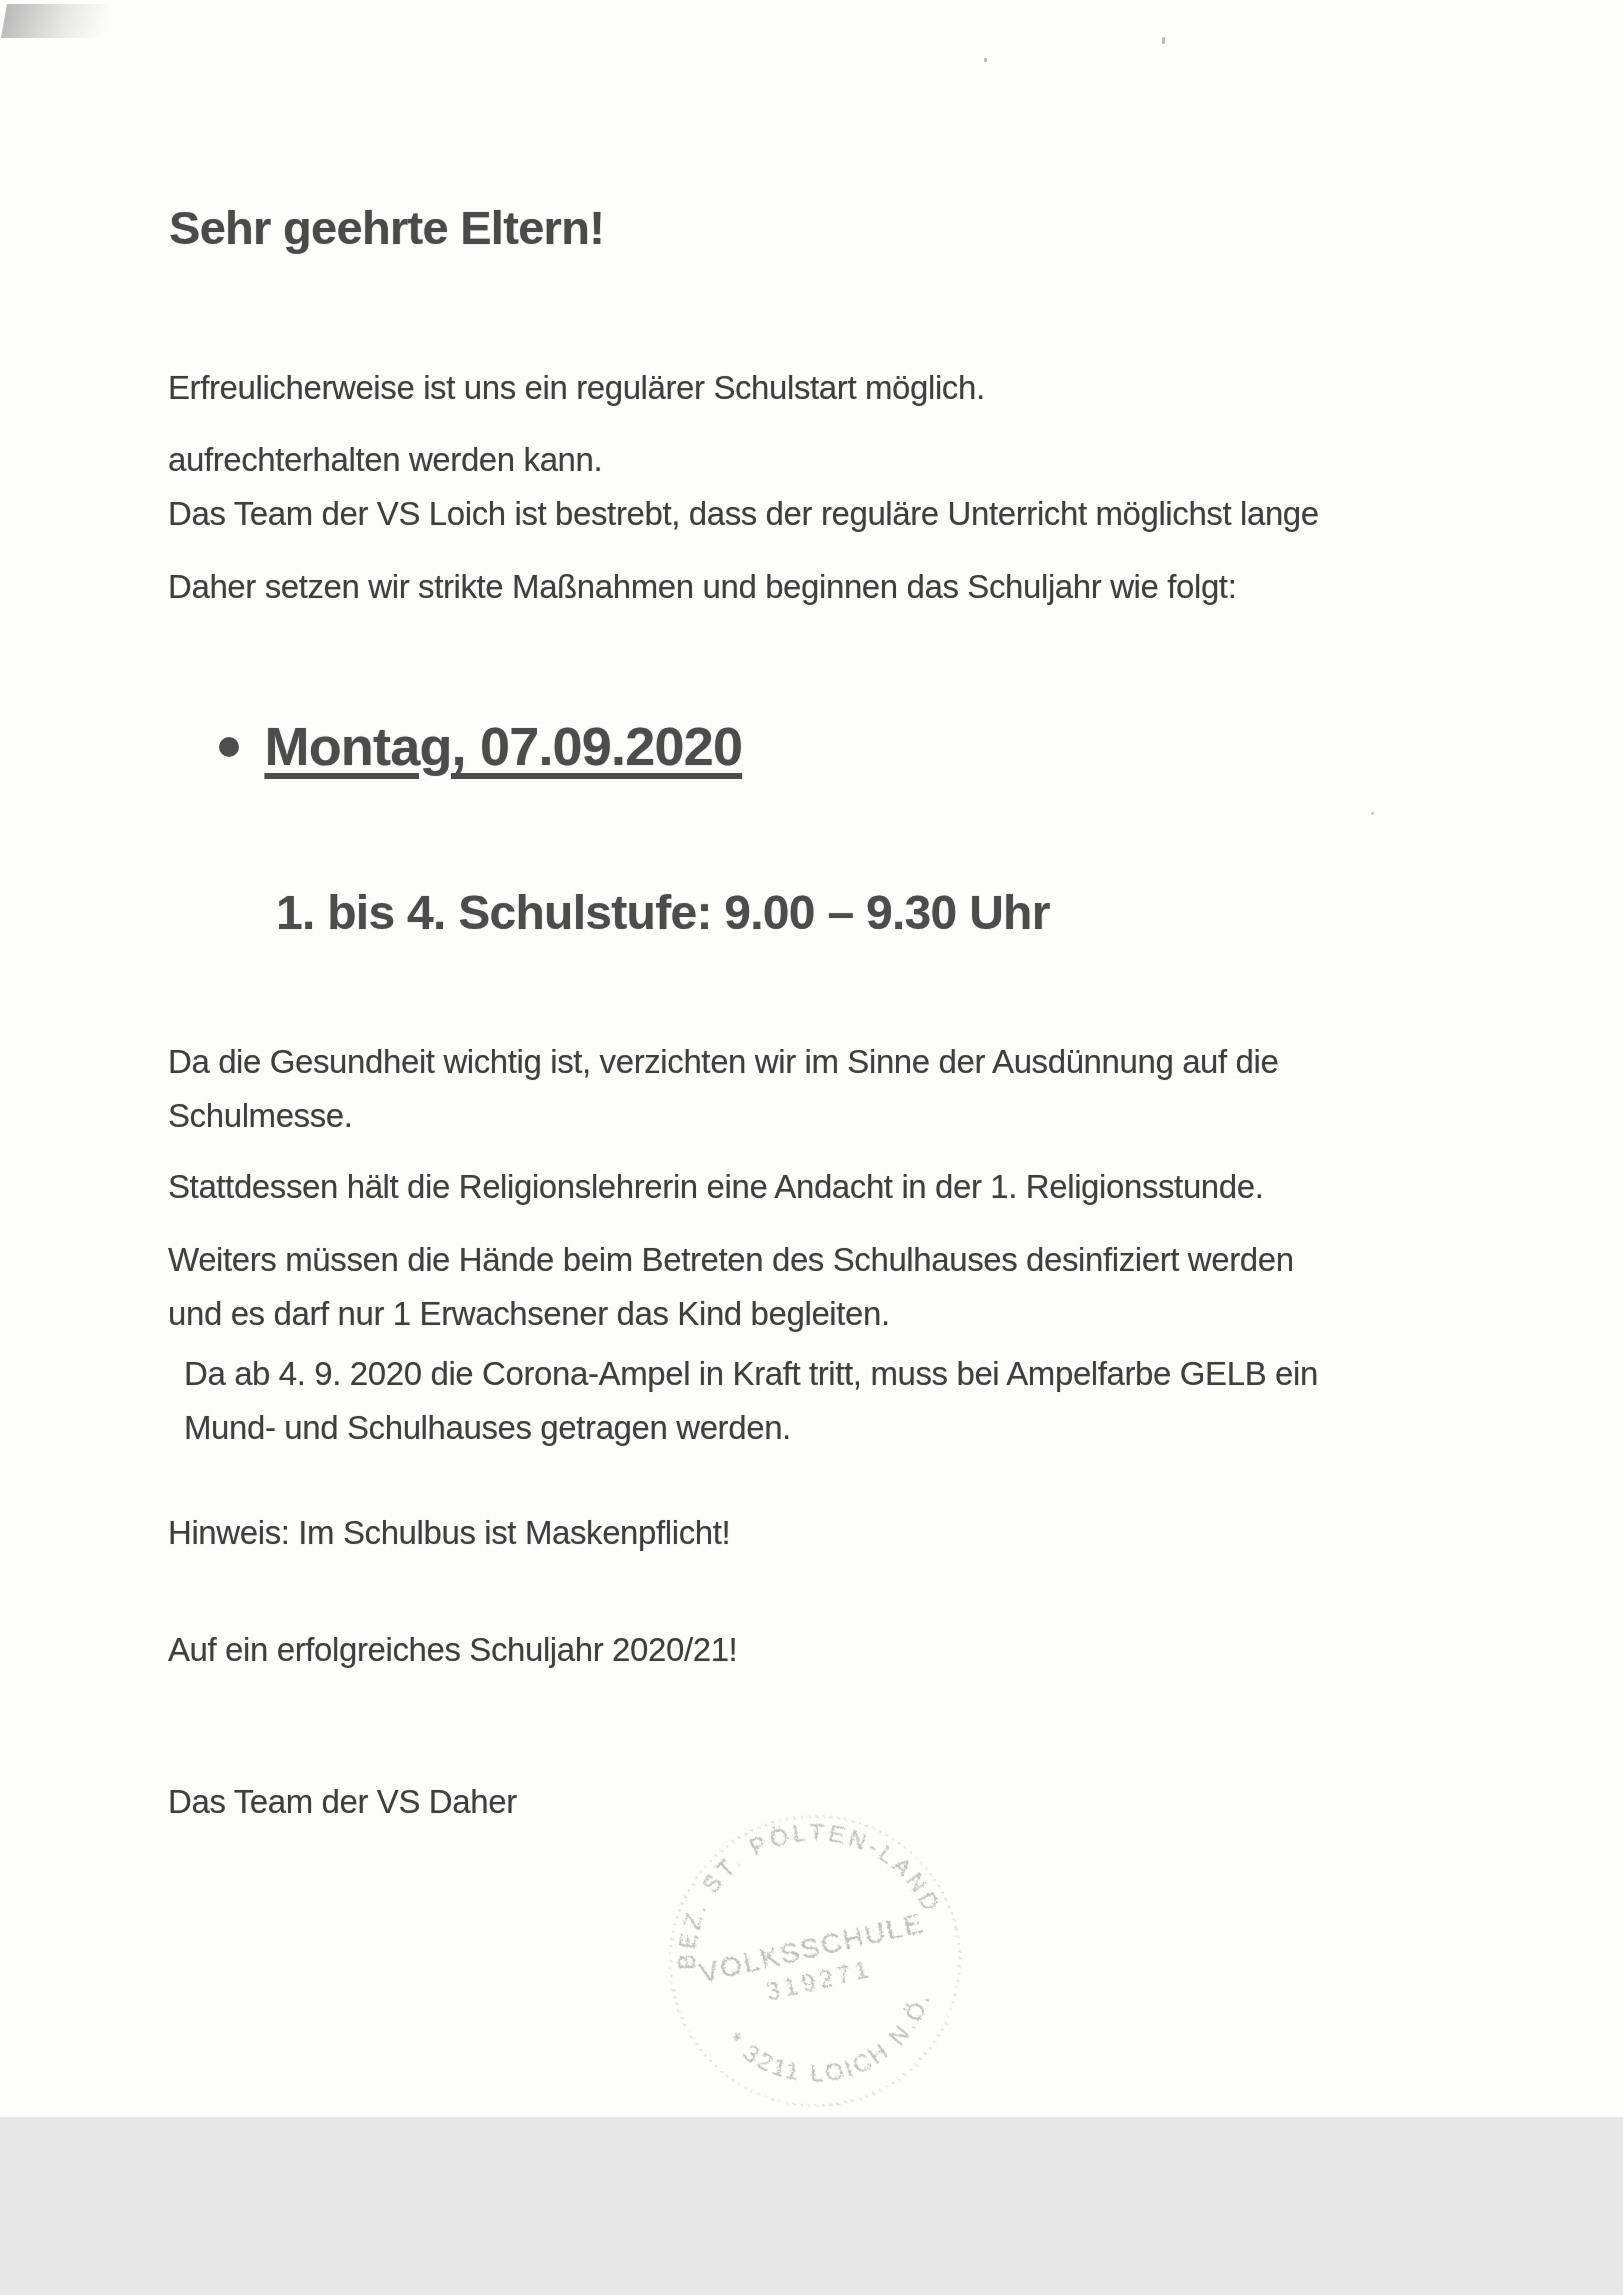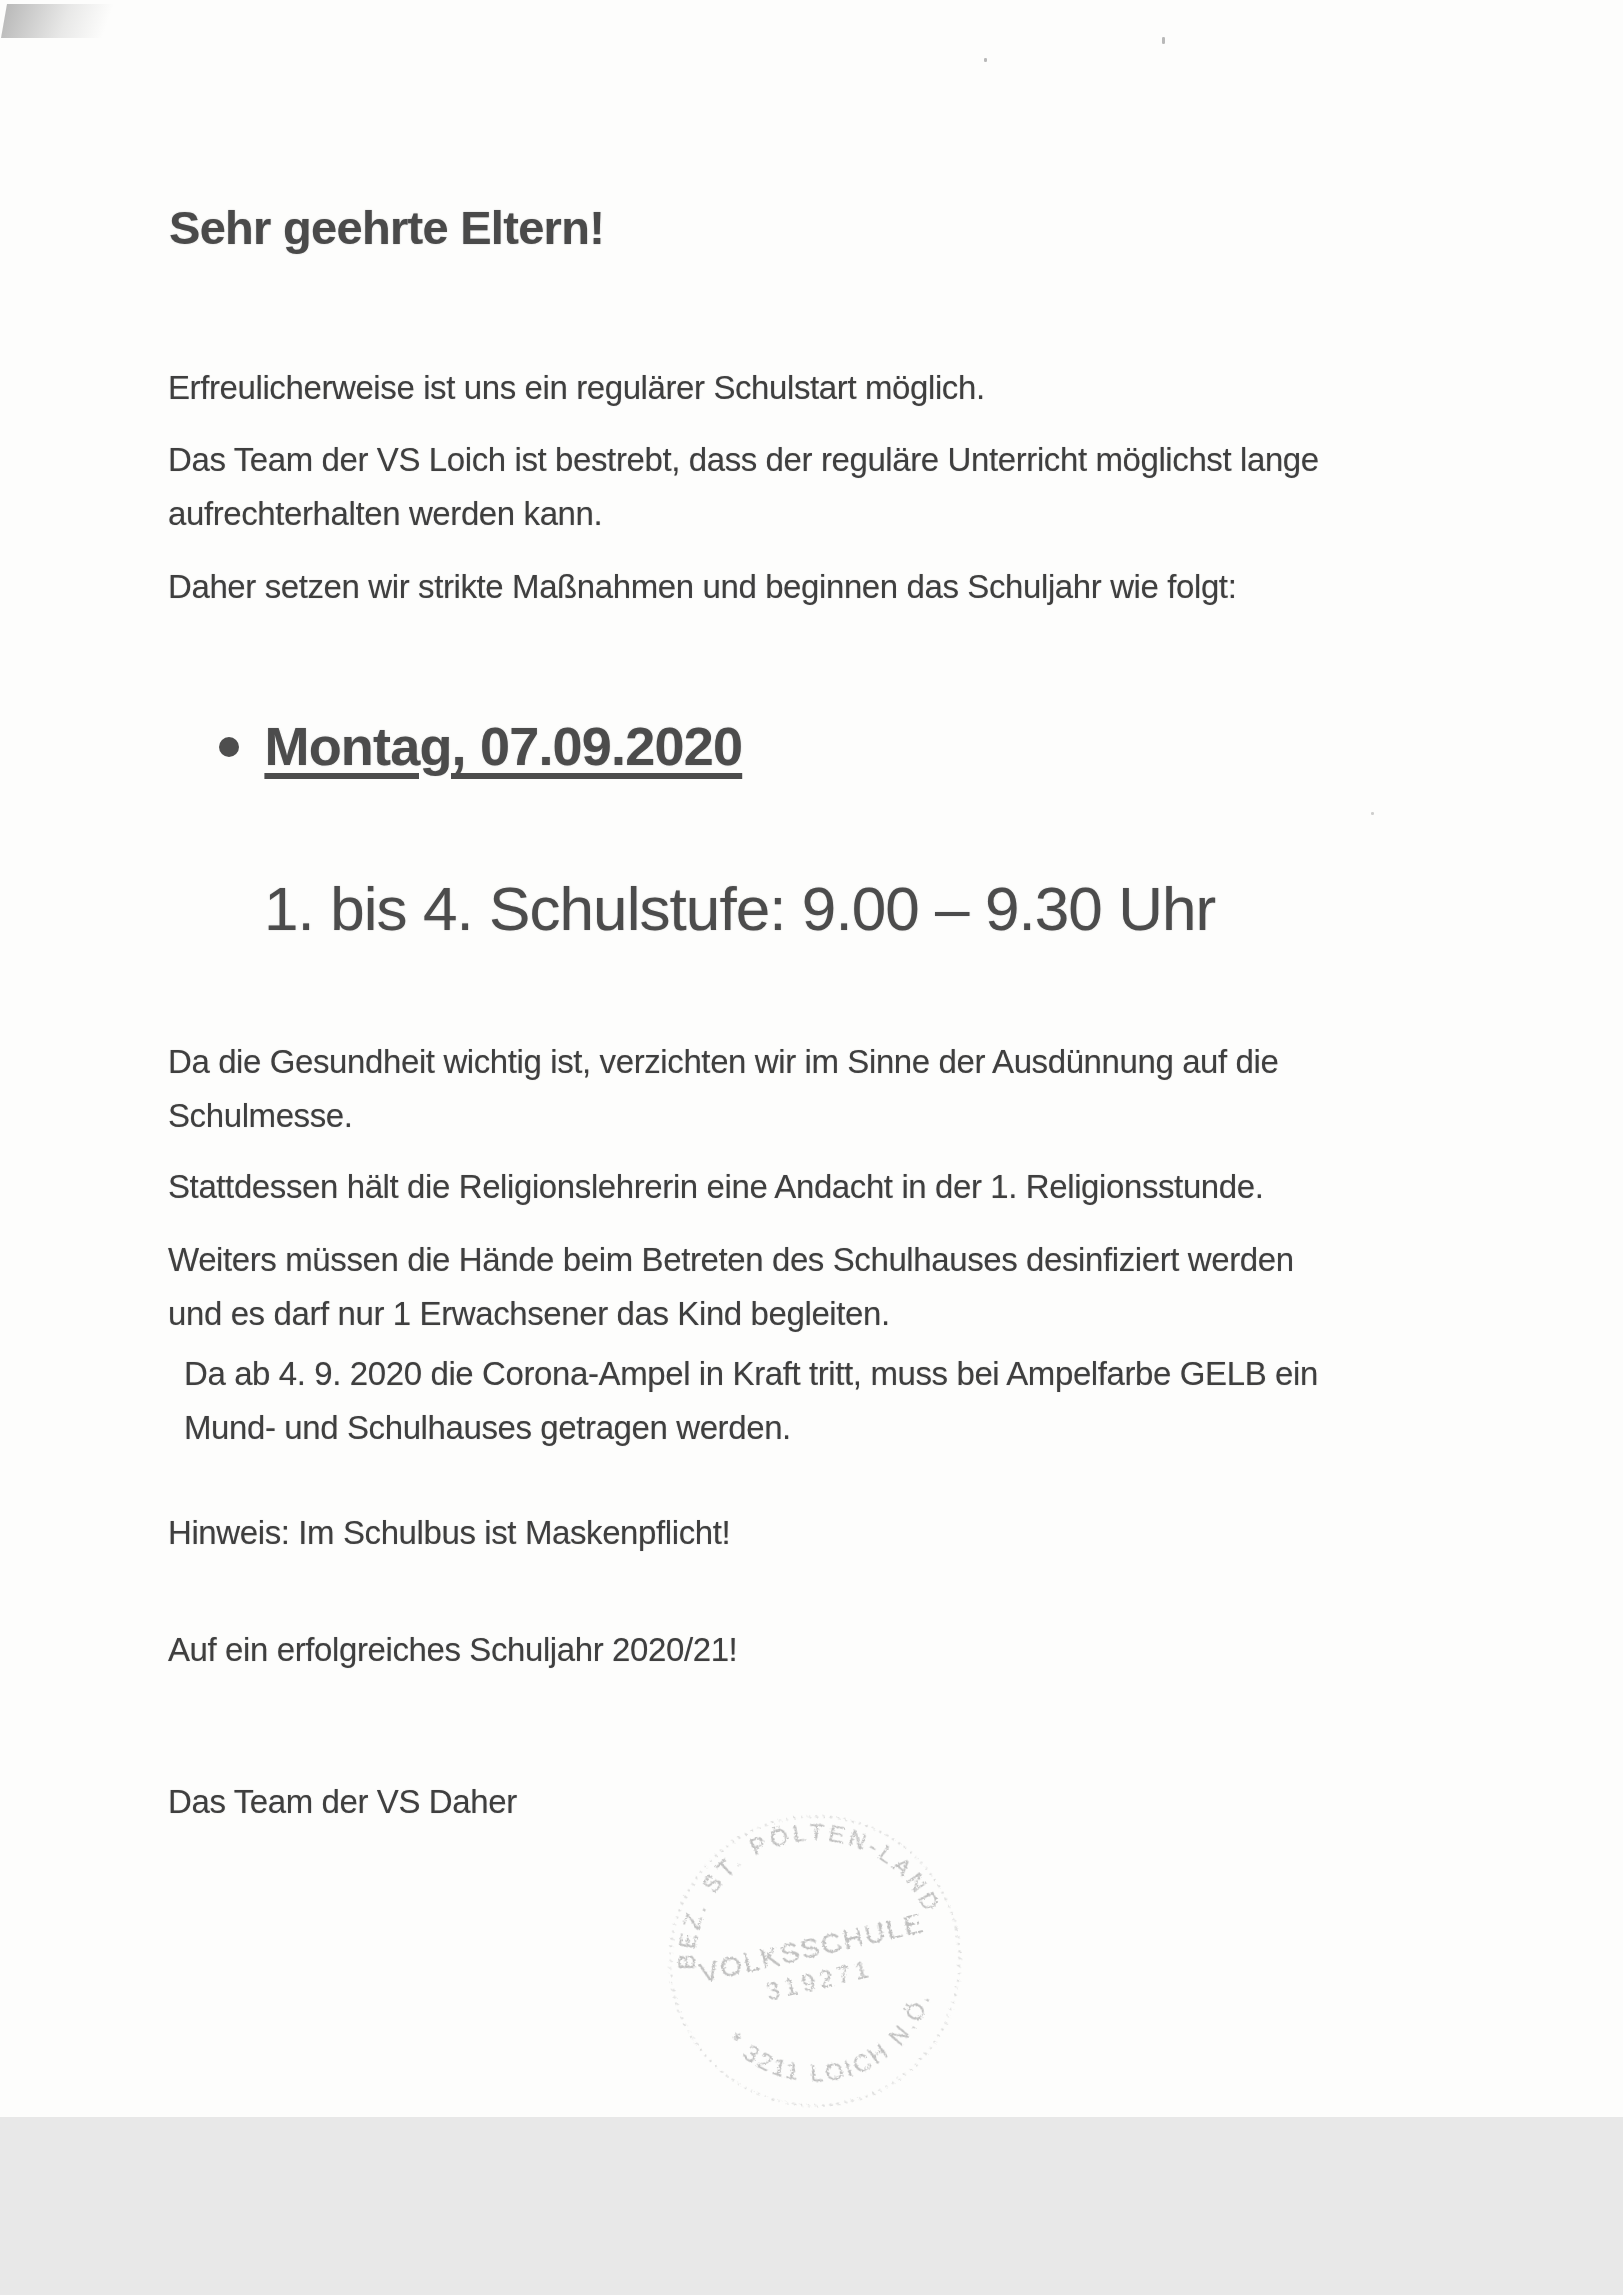--- a/index.html
+++ b/index.html
@@ -64,23 +64,23 @@
     text-decoration: underline;
     text-decoration-thickness: 5.9px;
     text-underline-offset: 7.9px;
     text-shadow: 0 0 1.3px rgba(76,76,76,0.4);
     white-space: nowrap;
   }
   .schedule-heading {
     position: absolute;
     left: 264px;
     top: 873px;
-    margin: 0;
-    font-size: 62px;
-    font-weight: normal;
+    margin: 12px;
+    font-size: 48px;
+    font-weight: bold;
     letter-spacing: -0.015em;
     color: #4c4c4c;
     text-shadow: 0 0 1.3px rgba(76,76,76,0.4);
     white-space: nowrap;
   }
   
   .stamp {
     position: absolute;
     left: 661px;
     top: 1807px;
@@ -125,22 +125,22 @@
   <div class="speck s2"></div>
   <div class="speck s3"></div>
 
   <h1 class="title">Sehr geehrte Eltern!</h1>
 
   <div id="paragraphs">
       <div class="para" style="top: 361px;">
         <div class="line">Erfreulicherweise ist uns ein regulärer Schulstart möglich.</div>
       </div>
       <div class="para" style="top: 433px;">
+        <div class="line">aufrechterhalten werden kann.</div>
         <div class="line">Das Team der VS Loich ist bestrebt, dass der reguläre Unterricht möglichst lange</div>
-        <div class="line">aufrechterhalten werden kann.</div>
       </div>
       <div class="para" style="top: 560px;">
         <div class="line">Daher setzen wir strikte Maßnahmen und beginnen das Schuljahr wie folgt:</div>
       </div>
       <div class="para" style="top: 1035px;">
         <div class="line">Da die Gesundheit wichtig ist, verzichten wir im Sinne der Ausdünnung auf die</div>
         <div class="line">Schulmesse.</div>
       </div>
       <div class="para" style="top: 1160px;">
         <div class="line">Stattdessen hält die Religionslehrerin eine Andacht in der 1. Religionsstunde.</div>

